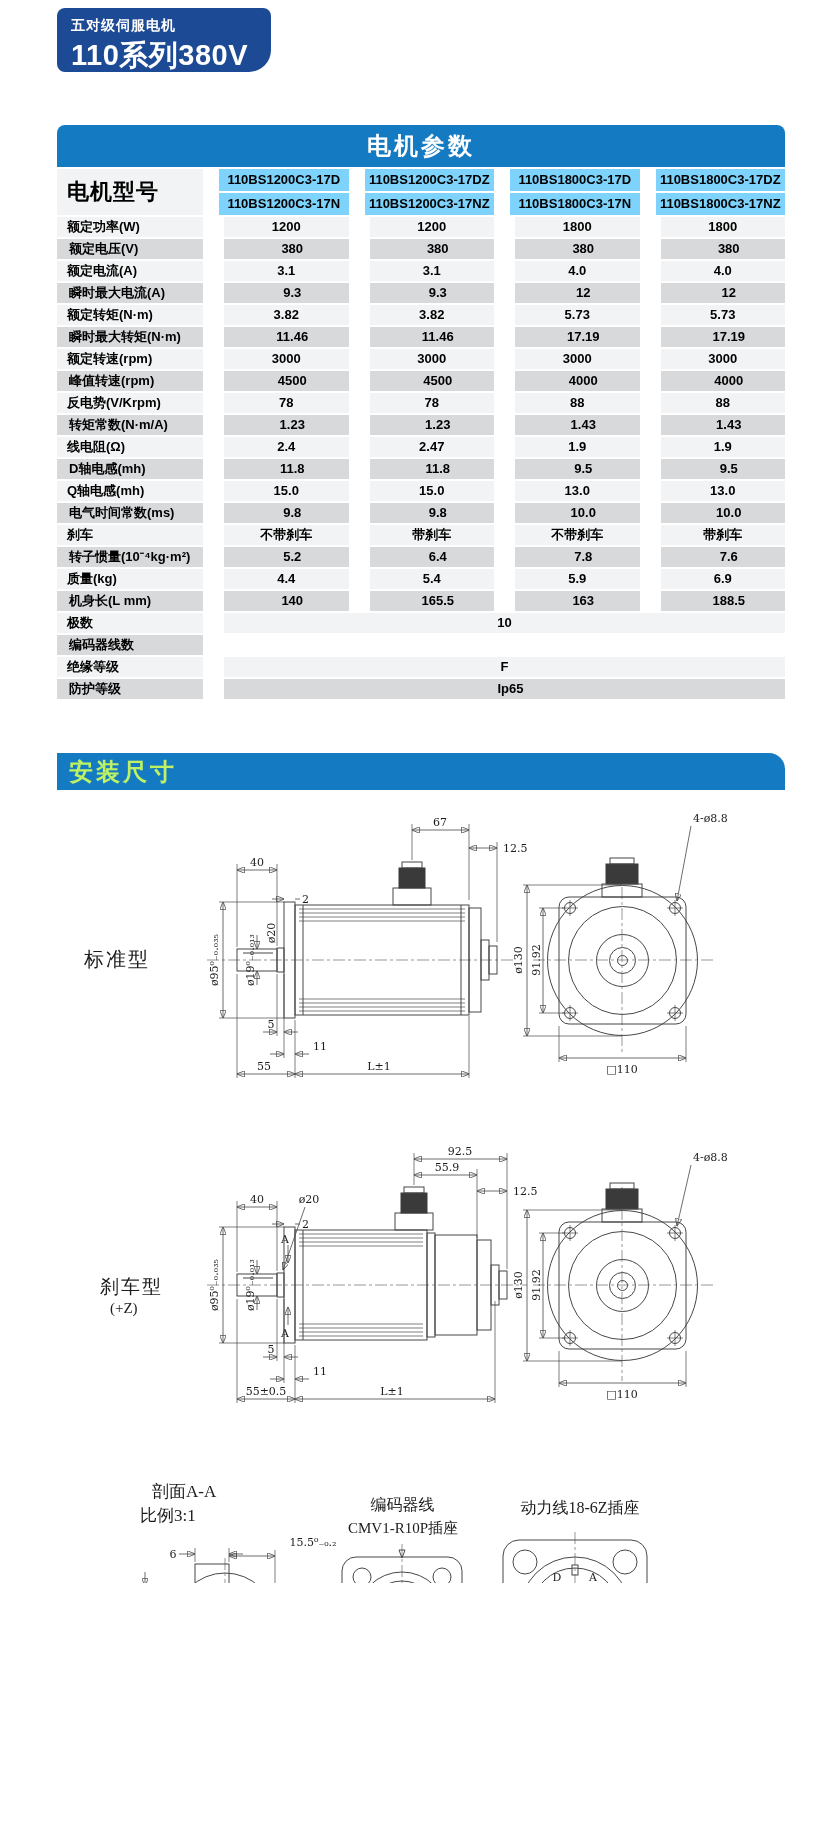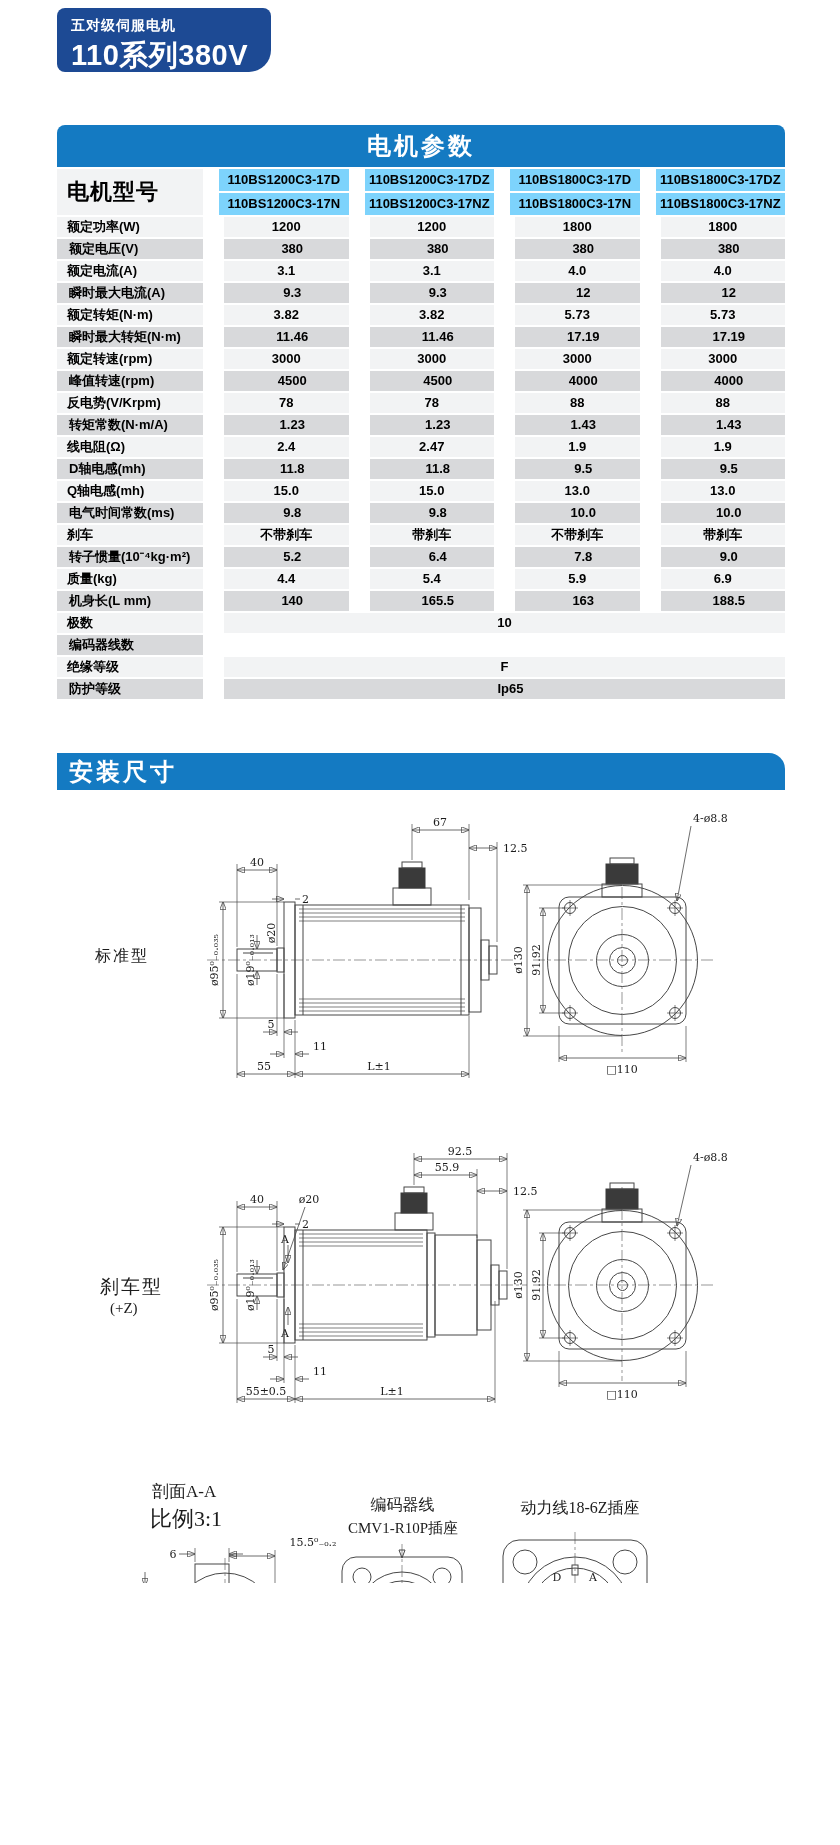--- a/index.html
+++ b/index.html
@@ -25,21 +25,21 @@
          font-size:13px;font-weight:bold;}
   .trow{display:grid;grid-template-columns:146px repeat(4,1fr);column-gap:21px;margin-top:2px;}
   .trow.merged{grid-template-columns:146px 1fr;}
   .tcell{height:20px;line-height:20px;background:#f2f3f4;font-size:13px;font-weight:bold;
          text-align:center;white-space:nowrap;}
   .trow.dark .tcell{background:#d8d9db;padding-left:12px;}
   .tlabel{text-align:left;padding-left:10px;}
 
   
   .install-bar{position:absolute;left:57px;top:753px;width:728px;height:37px;
-               background:#147ac2;border-radius:0 16px 0 0;color:#ffffff;font-size:24px;
+               background:#147ac2;border-radius:0 16px 0 0;color:#bef264;font-size:24px;
                font-weight:bold;line-height:37px;padding-left:12px;box-sizing:border-box;
                letter-spacing:3px;}
   .cad-label{position:absolute;font-family:"Liberation Serif",serif;color:#1c1c1c;}
 
   
   .cad{position:absolute;}
   .cad line,.cad rect,.cad circle,.cad path,.cad polyline{
       stroke:#474747;fill:none;stroke-width:1;}
   .cad .thin{stroke-width:0.7;}
   .cad .cl{stroke-dasharray:12 3 3 3;stroke-width:0.7;stroke:#6b6b6b;}
@@ -188,21 +188,21 @@
           <div class="tcell">不带刹车</div>
           <div class="tcell">带刹车</div>
           <div class="tcell">不带刹车</div>
           <div class="tcell">带刹车</div>
         </div>
         <div class="trow dark">
           <div class="tcell tlabel">转子惯量(10⁻⁴kg·m²)</div>
           <div class="tcell">5.2</div>
           <div class="tcell">6.4</div>
           <div class="tcell">7.8</div>
-          <div class="tcell">9.0</div>
+          <div class="tcell">7.6</div>
         </div>
         <div class="trow">
           <div class="tcell tlabel">质量(kg)</div>
           <div class="tcell">4.4</div>
           <div class="tcell">5.4</div>
           <div class="tcell">5.9</div>
           <div class="tcell">6.9</div>
         </div>
         <div class="trow dark">
           <div class="tcell tlabel">机身长(L mm)</div>
@@ -224,21 +224,21 @@
         </div>
         <div class="trow merged dark">
           <div class="tcell tlabel">防护等级</div>
           <div class="tcell">Ip65</div>
         </div>
       </div>
   </div>
 
   <div class="install-bar">安装尺寸</div>
 
-  <div class="cad-label" style="left:95px;top:946px;font-size:16px;letter-spacing:2px;">标准型</div>
+  <div class="cad-label" style="left:84px;top:946px;font-size:20px;letter-spacing:2px;">标准型</div>
 
   <svg class="cad" style="left:57px;top:800px;" width="728" height="290" viewBox="0 0 728 290">
     <defs>
       <marker id="a1" viewBox="0 0 10 8" refX="9.5" refY="4" markerWidth="10" markerHeight="8" orient="auto-start-reverse">
         <path d="M0,0 L10,4 L0,8 z" fill="#474747" stroke="none"></path>
       </marker>
     </defs>
 
     <line class="cl" x1="150" y1="160" x2="458" y2="160"></line>
     <rect x="180" y="149" width="40" height="22"></rect>
@@ -476,21 +476,21 @@
     <line class="thin" x1="507" y1="193" x2="482" y2="193"></line>
     <line class="dim" x1="486" y1="88" x2="486" y2="193" marker-start="url(#a2)" marker-end="url(#a2)"></line>
     <text x="479" y="144" text-anchor="middle" transform="rotate(-90 479 140)" font-size="10.5">91.92</text>
     <line class="thin" x1="502" y1="206" x2="502" y2="242"></line>
     <line class="thin" x1="629" y1="206" x2="629" y2="242"></line>
     <line class="dim" x1="502" y1="238" x2="629" y2="238" marker-start="url(#a2)" marker-end="url(#a2)"></line>
     <text x="565" y="253" text-anchor="middle">□110</text>
   </svg>
 
   <div class="cad-label" style="left:152px;top:1480px;font-size:17px;">剖面A-A</div>
-  <div class="cad-label" style="left:150px;top:1504px;font-size:22px;">比例3:1</div>
+  <div class="cad-label" style="left:140px;top:1504px;font-size:17px;">比例3:1</div>
   <div class="cad-label" style="left:330px;top:1495px;width:145px;text-align:center;font-size:16px;">编码器线</div>
   <div class="cad-label" style="left:318px;top:1519px;width:170px;text-align:center;font-size:15px;">CMV1-R10P插座</div>
   <div class="cad-label" style="left:495px;top:1498px;width:170px;text-align:center;font-size:16px;">动力线18-6Z插座</div>
 
   <svg class="cad" style="left:115px;top:1528px;" width="250" height="190" viewBox="0 0 250 190">
     <defs>
       <marker id="a3" viewBox="0 0 10 8" refX="9.5" refY="4" markerWidth="10" markerHeight="8" orient="auto-start-reverse">
         <path d="M0,0 L10,4 L0,8 z" fill="#474747" stroke="none"></path>
       </marker>
       <pattern id="hat" width="6" height="6" patternUnits="user加SpaceOnUse" patternTransform="rotate(45)">

